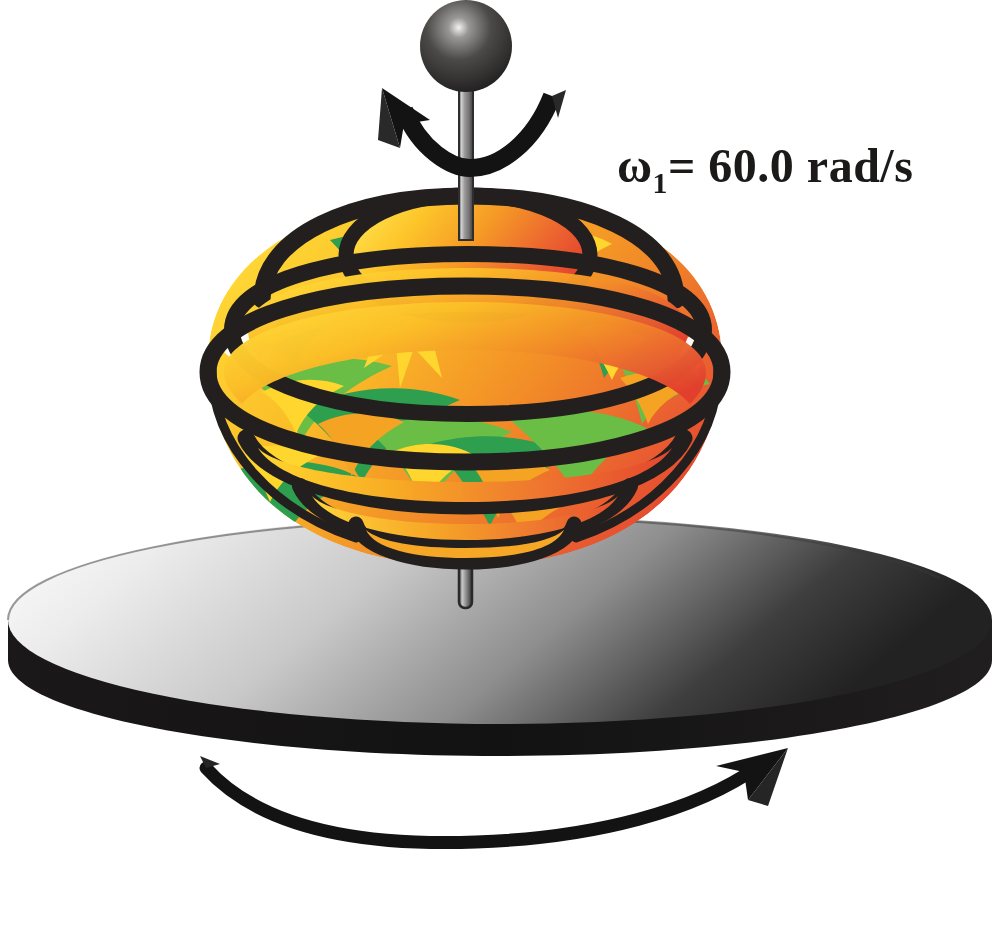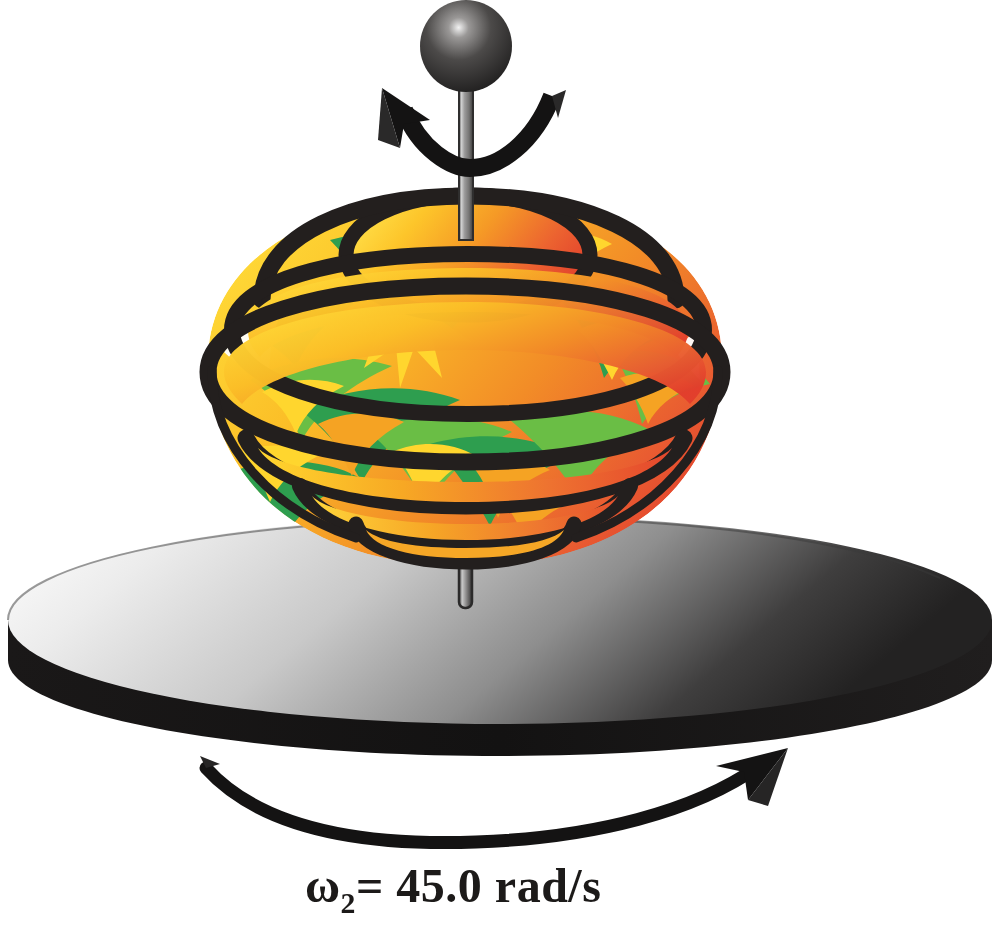--- a/index.html
+++ b/index.html
@@ -255,18 +255,18 @@
     </g>
 
     <g>
       <path d="M206,768 C262,830 364,846 476,842 C592,838 696,812 762,764" fill="none" stroke="#141313" stroke-width="13" stroke-linecap="round"></path>
       <path d="M788,748 L748,800 L744,772 L716,766 Z" fill="#141313"></path>
       <path d="M788,748 L748,800 L768,806 Z" fill="#262525"></path>
       <path d="M206,768 L200,756 L220,764 Z" fill="#262525"></path>
     </g>
   </svg>
 
-
-  <div class="label" id="label-omega2">
-    <span>ω</span><span class="sub">2</span><span class="eqpart">=</span>&nbsp;<span>45.0</span>&nbsp;<span>rad/s</span>
+  <div class="label" id="label-omega1">
+    <span>ω</span><span class="sub">1</span><span class="eqpart">=</span>&nbsp;<span>60.0</span>&nbsp;<span>rad/s</span>
   </div>
 
+
 </div>
 
 </body></html>

